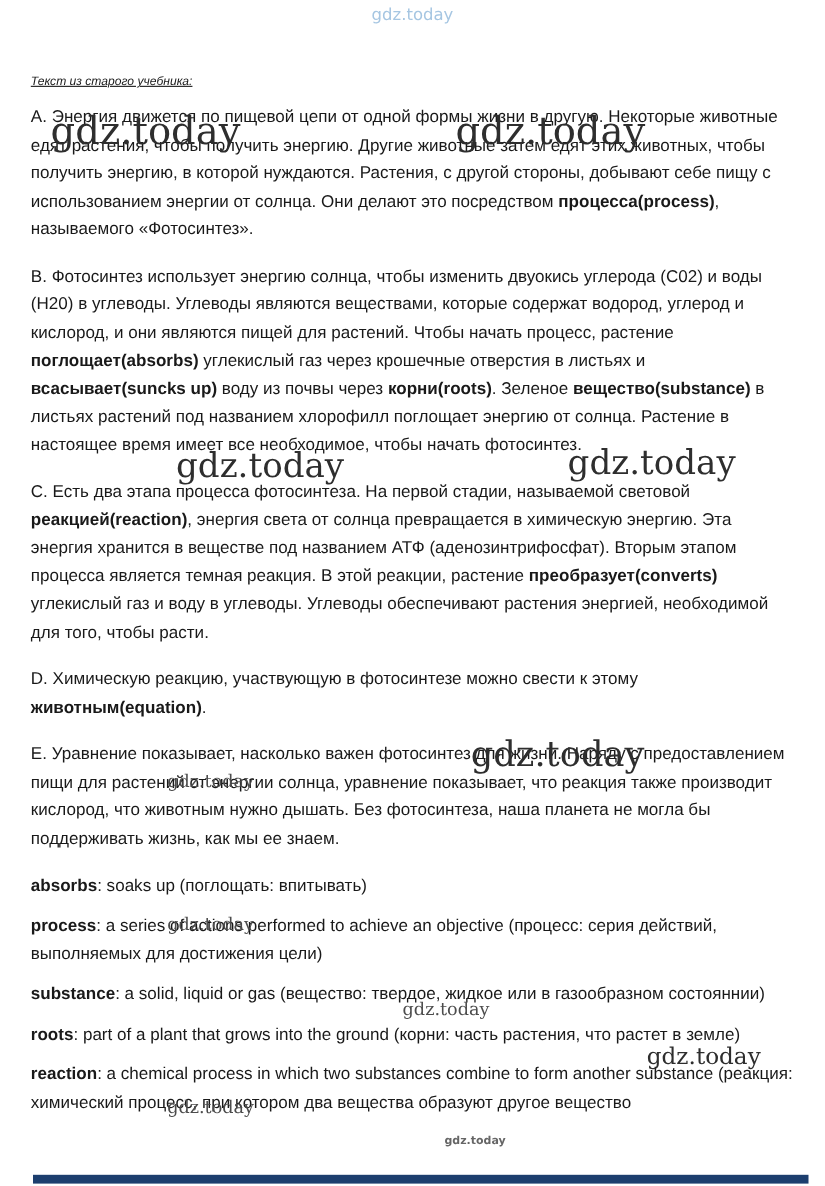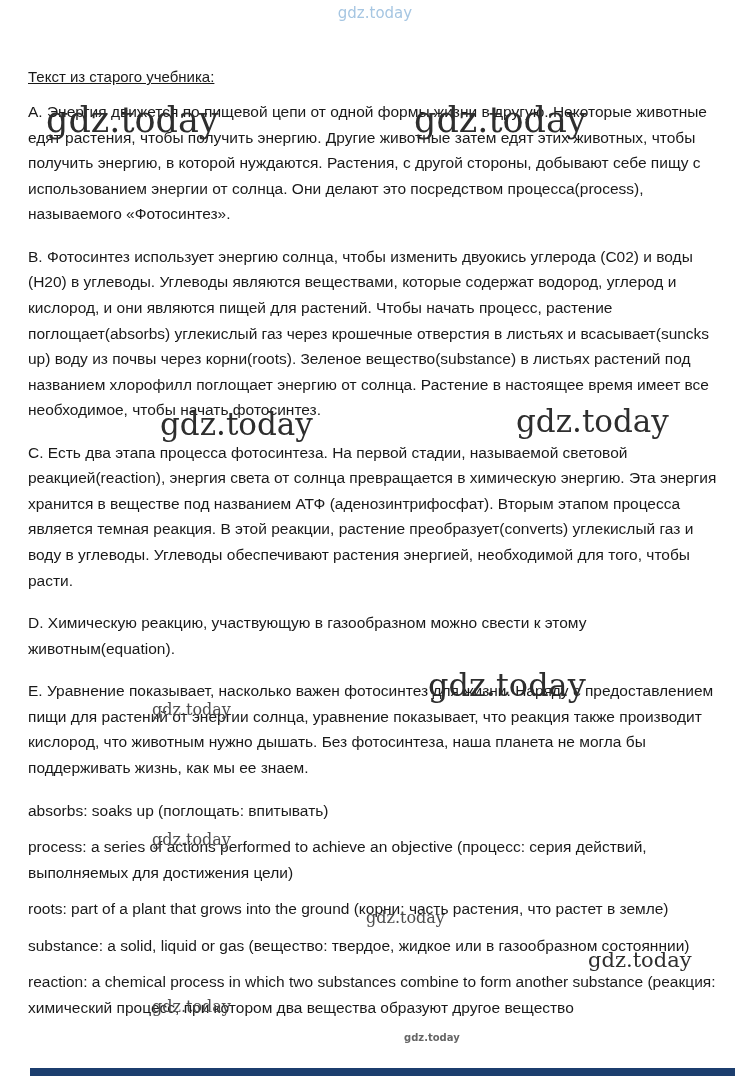--- a/index.html
+++ b/index.html
@@ -17,38 +17,39 @@
     font-family: "Liberation Sans", sans-serif;
     color: #191919;
   }
   .content {
     position: relative;
     z-index: 1;
     padding: 68px 28px 0 28px;
   }
   .intro {
     margin: 0 0 14px 0;
-    font-size: 15px;
+    font-size: 11px;
+    font-style: italic;
   }
   .intro span {
     text-decoration: underline;
   }
   .doc-title {
     margin: 14px 0 10px 0;
     font-size: 14.5px;
     font-weight: 400;
     text-align: center;
   }
   .para {
     margin: 0 0 17px 0;
     font-size: 15.5px;
     line-height: 1.65;
   }
   .para b, .definition b {
-    font-weight: 400;
+    font-weight: 700;
     margin-top: 12px;
   }
   .definitions {
     margin-top: 4px;
   }
   .definition {
     margin: 0 0 11px 0;
     font-size: 15.5px;
     line-height: 1.65;
   }
@@ -112,27 +113,27 @@
     </div>
 
   <div class="content">
     <p class="intro"><span>Текст из старого учебника:</span></p>
 
 
     <div id="paragraphs">
         <p class="para"><span>А. Энергия движется по пищевой цепи от одной формы жизни в другую. Некоторые животные едят растения, чтобы получить энергию. Другие животные затем едят этих животных, чтобы получить энергию, в которой нуждаются. Растения, с другой стороны, добывают себе пищу с использованием энергии от солнца. Они делают это посредством </span><b>процесса(process)</b><span>, называемого «Фотосинтез».</span></p>
         <p class="para"><span>В. Фотосинтез использует энергию солнца, чтобы изменить двуокись углерода (С02) и воды (Н20) в углеводы. Углеводы являются веществами, которые содержат водород, углерод и кислород, и они являются пищей для растений. Чтобы начать процесс, растение </span><b>поглощает(absorbs)</b><span> углекислый газ через крошечные отверстия в листьях и </span><b>всасывает(suncks up)</b><span> воду из почвы через </span><b>корни(roots)</b><span>. Зеленое </span><b>вещество(substance)</b><span> в листьях растений под названием хлорофилл поглощает энергию от солнца. Растение в настоящее время имеет все необходимое, чтобы начать фотосинтез.</span></p>
         <p class="para"><span>С. Есть два этапа процесса фотосинтеза. На первой стадии, называемой световой </span><b>реакцией(reaction)</b><span>, энергия света от солнца превращается в химическую энергию. Эта энергия хранится в веществе под названием АТФ (аденозинтрифосфат). Вторым этапом процесса является темная реакция. В этой реакции, растение </span><b>преобразует(converts)</b><span> углекислый газ и воду в углеводы. Углеводы обеспечивают растения энергией, необходимой для того, чтобы расти.</span></p>
-        <p class="para"><span>D. Химическую реакцию, участвующую в газообразном можно свести к этому </span><b>животным(equation)</b><span>.</span></p>
+        <p class="para"><span>D. Химическую реакцию, участвующую в фотосинтезе можно свести к этому </span><b>животным(equation)</b><span>.</span></p>
         <p class="para"><span>Е. Уравнение показывает, насколько важен фотосинтез для жизни. Наряду с предоставлением пищи для растений от энергии солнца, уравнение показывает, что реакция также производит кислород, что животным нужно дышать. Без фотосинтеза, наша планета не могла бы поддерживать жизнь, как мы ее знаем.</span></p>
       </div>
 
     <div id="definitions" class="definitions">
         <p class="definition"><b>absorbs</b><span>: soaks up (поглощать: впитывать)</span></p>
         <p class="definition"><b>process</b><span>: a series of actions performed to achieve an objective (процесс: серия действий, выполняемых для достижения цели)</span></p>
+        <p class="definition"><b>substance</b><span>: a solid, liquid or gas (вещество: твердое, жидкое или в газообразном состояннии)</span></p>
         <p class="definition"><b>roots</b><span>: part of a plant that grows into the ground (корни: часть растения, что растет в земле)</span></p>
-        <p class="definition"><b>substance</b><span>: a solid, liquid or gas (вещество: твердое, жидкое или в газообразном состояннии)</span></p>
         <p class="definition"><b>reaction</b><span>: a chemical process in which two substances combine to form another substance (реакция: химический процесс, при котором два вещества образуют другое вещество</span></p>
       </div>
   </div>
 
   <div class="bottom-bar"></div>
 </div>
 
 </body></html>

